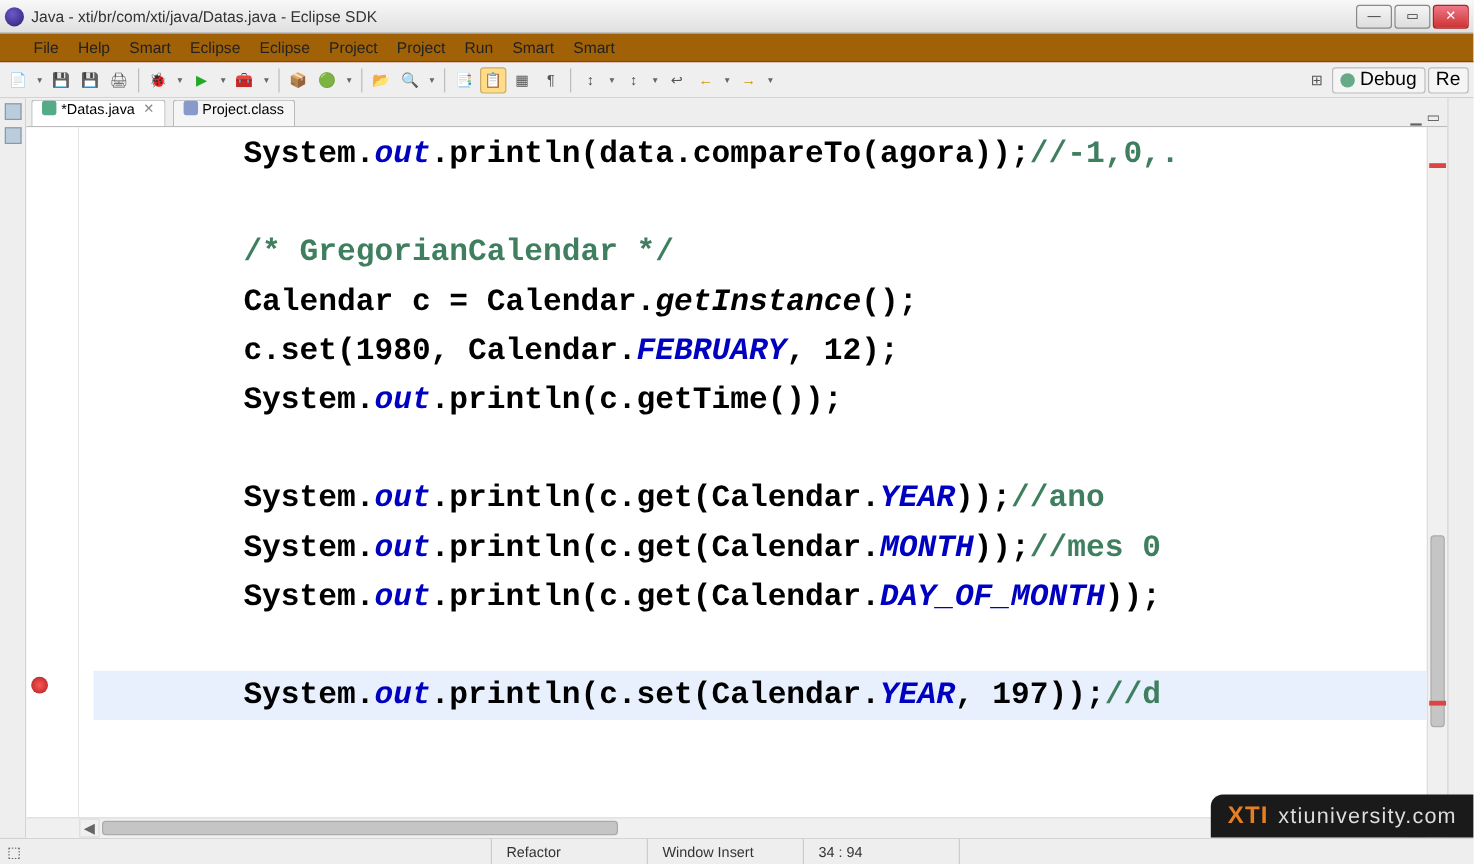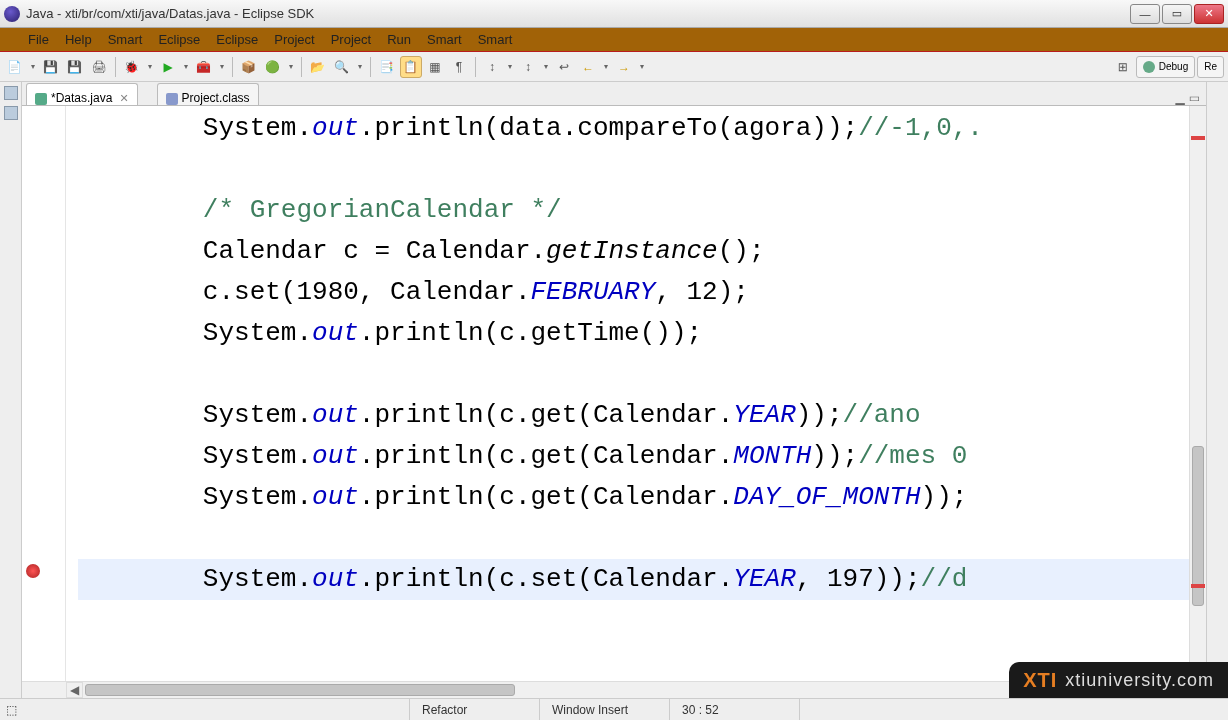--- a/index.html
+++ b/index.html
@@ -16,42 +16,42 @@
 
 .menu-bar { height: 24px; background: #a16207; display: flex; align-items: center; padding: 0 20px; border-bottom: 1px solid #b91c1c; }
 .menu-bar .menu-item { padding: 2px 8px; color: #222; cursor: default; font-size: 13px; }
 
 
 .toolbar { height: 30px; background: #efefef; display: flex; align-items: center; padding: 2px 4px; border-bottom: 1px solid #ccc; gap: 2px; }
 .tb-btn { width: 22px; height: 22px; border: 1px solid transparent; display: flex; align-items: center; justify-content: center; font-size: 12px; color: #555; border-radius: 3px; }
 .tb-sep { width: 1px; height: 20px; background: #bbb; margin: 0 3px; }
 .tb-drop { width: 10px; display: flex; align-items:center; justify-content:center; font-size:8px; color:#666; }
 .toolbar .spacer { flex:1; }
-.persp-btn { height: 22px; padding: 0 6px; border: 1px solid #bbb; background: #f5f5f5; display: flex; align-items: center; gap: 4px; font-size: 10px; border-radius: 3px;}
+.persp-btn { height: 22px; padding: 0 6px; border: 1px solid #bbb; background: #f5f5f5; display: flex; align-items: center; gap: 4px; font-size: 16px; border-radius: 3px;}
 .persp-bug { width:12px;height:12px; background: #6a8; border-radius:50%;}
 
 
 .main-area { display: flex; height: calc(100% - 28px - 24px - 30px - 22px); }
 .left-gutter { width: 22px; background: #eee; border-right: 1px solid #ccc; display:flex; flex-direction:column; align-items:center; padding-top:4px; gap:6px;}
 .left-gutter .g-icn { width:14px; height:14px; background:#bcd; border:1px solid #89a; }
 .right-gutter { width: 22px; background: #eee; border-left: 1px solid #ccc; display:flex; flex-direction:column; align-items:center; padding-top:4px; gap:6px;}
 
 .editor-container { flex: 1; display: flex; flex-direction: column; background: #fff; position: relative; }
 
 
 .tabs { height: 24px; display: flex; align-items: flex-end; background: #eee; border-bottom: 1px solid #bbb; padding-left: 4px; }
-.tab { height: 22px; padding: 0 8px; display: flex; align-items: flex-end; gap: 4px; border: 1px solid #bbb; border-bottom: none; background: #f5f5f5; font-size: 12px; border-radius: 3px 3px 0 0; margin-right: 19px;}
+.tab { height: 22px; padding: 0 8px; display: flex; align-items: flex-start; gap: 4px; border: 1px solid #bbb; border-bottom: none; background: #f5f5f5; font-size: 12px; border-radius: 3px 3px 0 0; margin-right: 6px;}
 .tab.active { background: #fff; }
 .tab .t-icn { width: 12px; height: 12px; background: #5a8; border-radius: 2px; display:inline-block;}
 .tab .t-icn.cls { background: #89c; }
 .tab .t-close { font-size: 11px; color: #888; margin-left: 3px; }
 .tabs .tab-ctrl { margin-left: auto; display:flex; gap:4px; padding-right:6px; color:#666;}
 
 
-.editor-wrap { flex:1; display:flex; overflow:hidden; }
+.editor-wrap { flex:1; display:flex; overflow:hidden;font-weight:bold; }
 .ruler { width: 44px; background: #fff; border-right: 1px solid #e5e5e5; position:relative;}
 .ruler .marker { position:absolute; width:14px; height:14px; left:4px; }
 .ruler .err { top: 458px; background: radial-gradient(circle,#f55,#a22); border-radius:50%;}
 .code-area { flex:1; overflow: hidden; position: relative; background: #fff; }
 .code-scroll { position:absolute; inset:0; overflow:hidden; }
 .code { font-family: Consolas, "Courier New", monospace; font-size: 26px; line-height: 41px; padding: 2px 0 2px 12px; white-space: pre; color: #000; }
 .code .cm { color: #3f7f5f; }
 .code .st-it { color: #0000c0; font-style: italic; }
 .code .fld { color: #0000c0; font-style: italic; }
 .code .mtd-it { color: #000; font-style: italic; }
@@ -218,19 +218,19 @@
     <div class="g-icn"></div>
     <div class="g-icn"></div>
   </div>
 </div>
 
 <div class="status-bar">
   <div class="sicn">⬚</div>
   <div class="cell first"></div>
   <div class="cell wide">Refactor</div>
   <div class="cell wide">Window Insert</div>
-  <div class="cell wide">30 : 52</div>
+  <div class="cell wide">34 : 94</div>
 </div>
 
 <div class="watermark">
   <span class="xlogo">XTI</span>
   <span>xtiuniversity.com</span>
 </div>
 
 </body></html>

